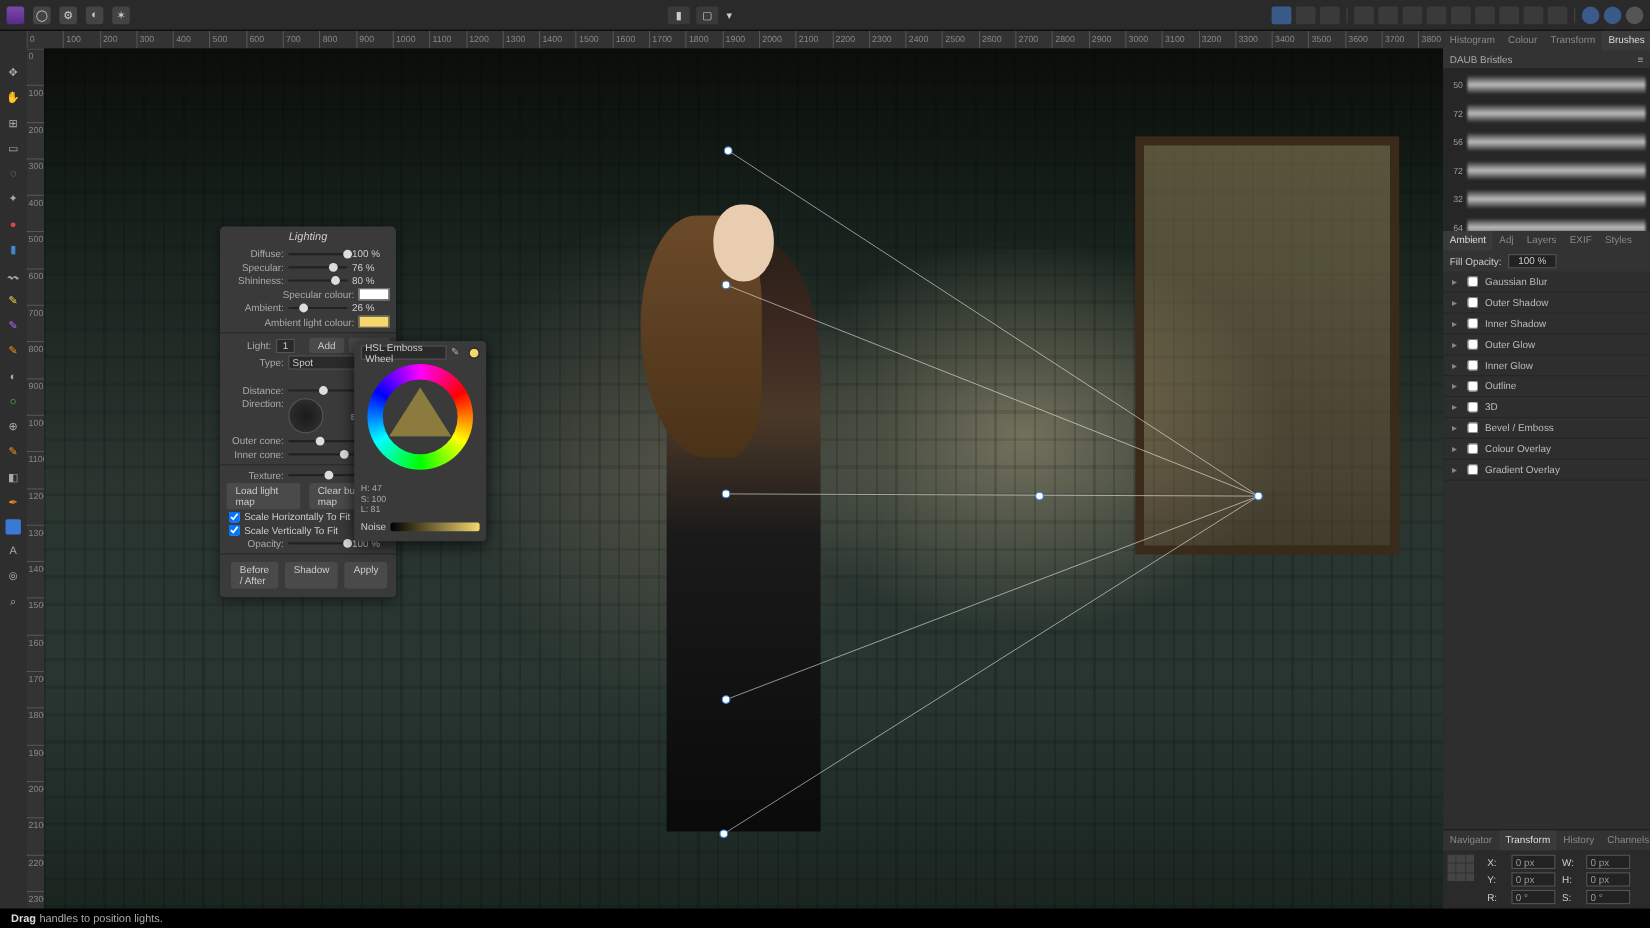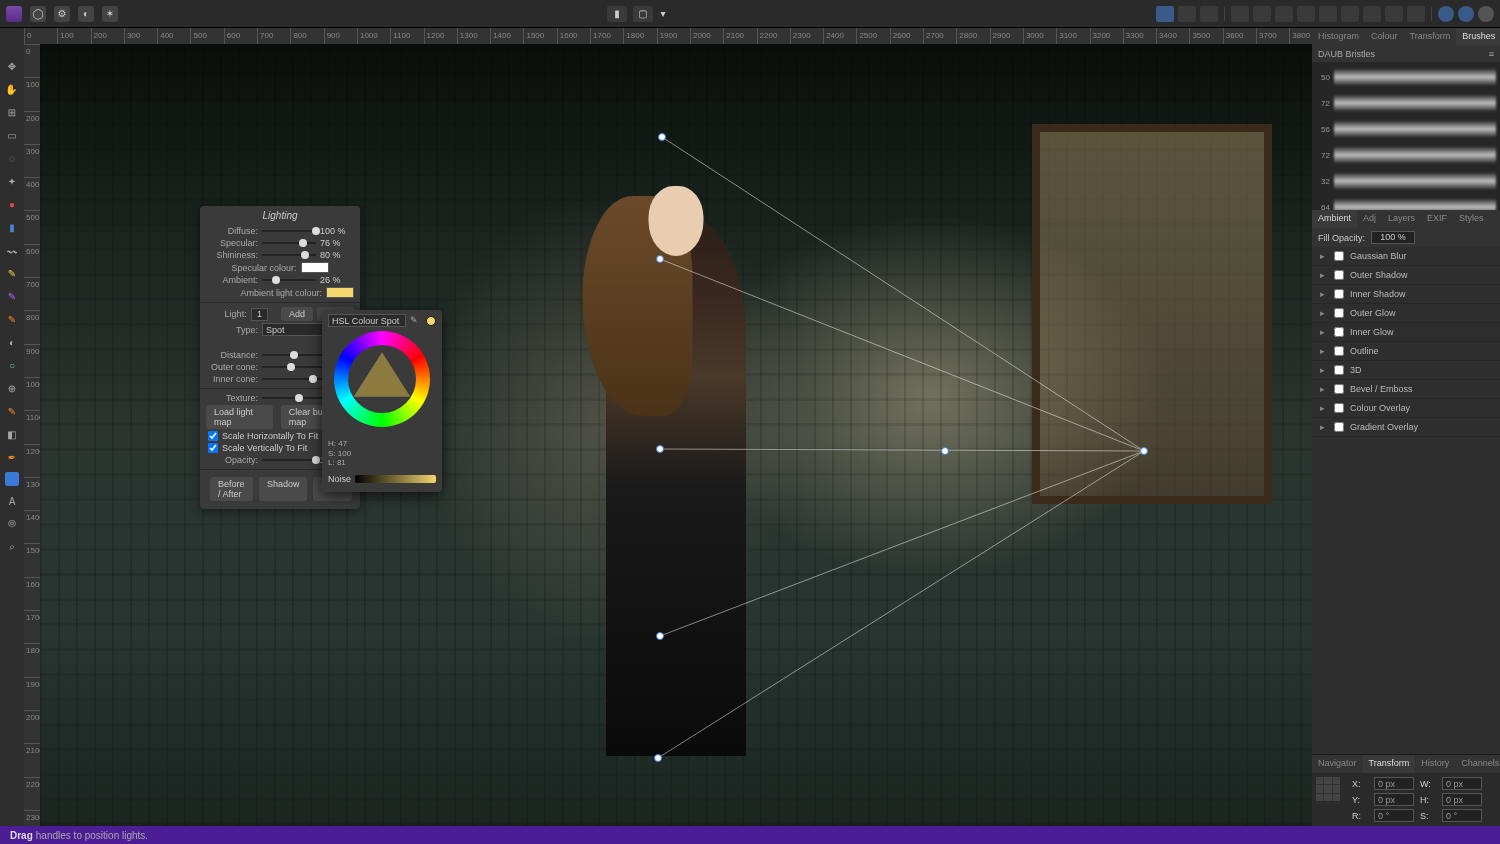--- a/index.html
+++ b/index.html
@@ -9,21 +9,21 @@
 .top-icon { width:16px; height:16px; border-radius:3px; display:flex; align-items:center; justify-content:center; }
 .top-icon.purple { background:linear-gradient(#7a4aa8,#5a2a88); }
 .top-icon.gray { background:#444; }
 .topbar-center { flex:1; display:flex; justify-content:center; gap:6px; }
 .tc-btn { width:20px; height:16px; background:#3a3a3a; border-radius:2px; display:flex; align-items:center; justify-content:center; }
 .topbar-right { display:flex; gap:4px; align-items:center; }
 .tr-btn { width:18px; height:16px; background:#3a3a3a; border-radius:2px; }
 .tr-btn.blue { background:#3a5a8a; }
 .tr-sep { width:1px; height:14px; background:#444; margin:0 2px; }
 .tr-circle { width:16px; height:16px; background:#3a5a8a; border-radius:50%; }
-.status { position:absolute; bottom:0; left:0; right:0; height:18px; background:#4c1d95; padding:0 10px; display:flex; align-items:center; font-size:10px; color:#aaa; }
+.status { position:absolute; bottom:0; left:0; right:0; height:18px; background:#000000; padding:0 10px; display:flex; align-items:center; font-size:10px; color:#aaa; }
 .status b { color:#ddd; margin-right:3px; }
 
 .tool-col { position:absolute; left:0; top:28px; bottom:18px; width:24px; background:#2e2e2e; display:flex; flex-direction:column; align-items:center; padding-top:30px; gap:7px; }
 .tool { width:16px; height:16px; display:flex; align-items:center; justify-content:center; color:#aaa; cursor:pointer; }
 .tool.color-red { color:#d44; }
 .tool.color-blue { color:#48c; }
 .tool.color-orange { color:#e82; }
 .tool.color-green { color:#6c6; }
 .tool.color-yellow { color:#ec4; }
 .tool.color-purple { color:#a6e; }
@@ -282,21 +282,21 @@
       <span class="val">76 %</span>
     </div>
   <div class="drow">
       <label>Shininess:</label>
       <div class="slider">
         <div class="slider-track"></div>
         <div class="slider-thumb" style="left:80%"></div>
       </div>
       <span class="val">80 %</span>
     </div>
-  <div class="drow" style="justify-content:center">
+  <div class="drow" style="justify-content:flex-end">
       <label style="width:auto">Specular colour:</label>
       <div class="swatch" style="background:#fff"></div>
     </div>
   <div class="drow">
       <label>Ambient:</label>
       <div class="slider">
         <div class="slider-track"></div>
         <div class="slider-thumb" style="left:26%"></div>
       </div>
       <span class="val">26 %</span>
@@ -320,20 +320,28 @@
       </div>
     </div>
   <div class="drow" style="justify-content:flex-end">
       <label style="width:auto">Colour</label>
     </div>
   <div class="drow">
       <label>Distance:</label>
       <div class="slider">
         <div class="slider-track"></div>
         <div class="slider-thumb" style="left:35%"></div>
+      </div>
+    </div>
+  <div class="drow" style="align-items:flex-start">
+      <label>Direction:</label>
+      <div class="direction-wheel"></div>
+      <div style="font-size:8px;color:#aaa;line-height:1.5;text-align:right;flex:1">
+        <div>Azimuth:</div>
+        <div>Elevation:</div>
       </div>
     </div>
   <div class="drow">
       <label>Outer cone:</label>
       <div class="slider">
         <div class="slider-track"></div>
         <div class="slider-thumb" style="left:32%"></div>
       </div>
     </div>
   <div class="drow">
@@ -375,21 +383,21 @@
   <div class="drow-btns">
       <span class="dbtn" style="margin-right:auto;margin-left:2px">Before / After</span>
       <span class="dbtn">Shadow</span>
       <span class="dbtn">Apply</span>
     </div>
 </div>
 
 <div class="popover">
   <div class="pop-head">
     <div class="select">
-        <span>HSL Colour Spot</span>
+        <span>HSL Emboss Wheel</span>
       </div>
     <span class="eyedrop">✎</span>
     <span class="little-circle"></span>
   </div>
   <div class="wheel">
       <div class="wheel-inner">
         <div class="tri"></div>
       </div>
     </div>
   <div class="hsl-readout">

